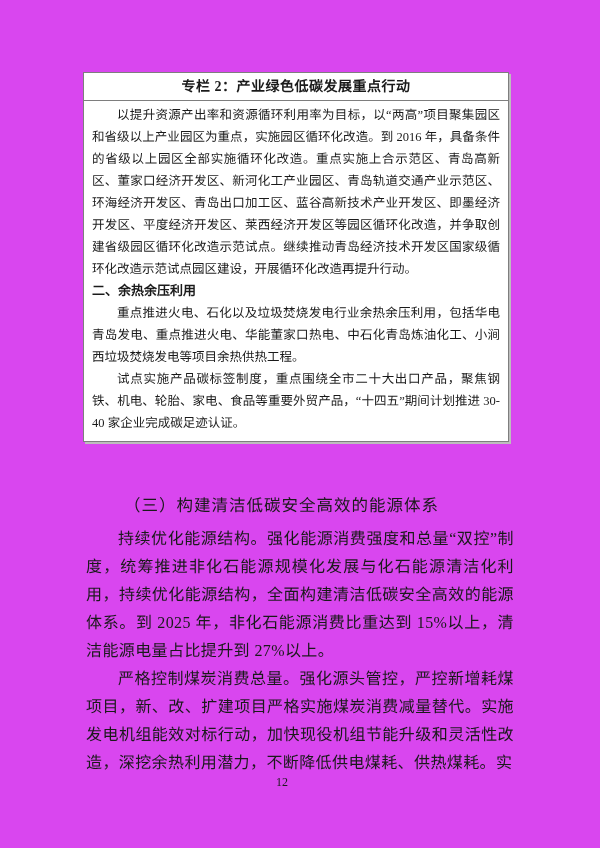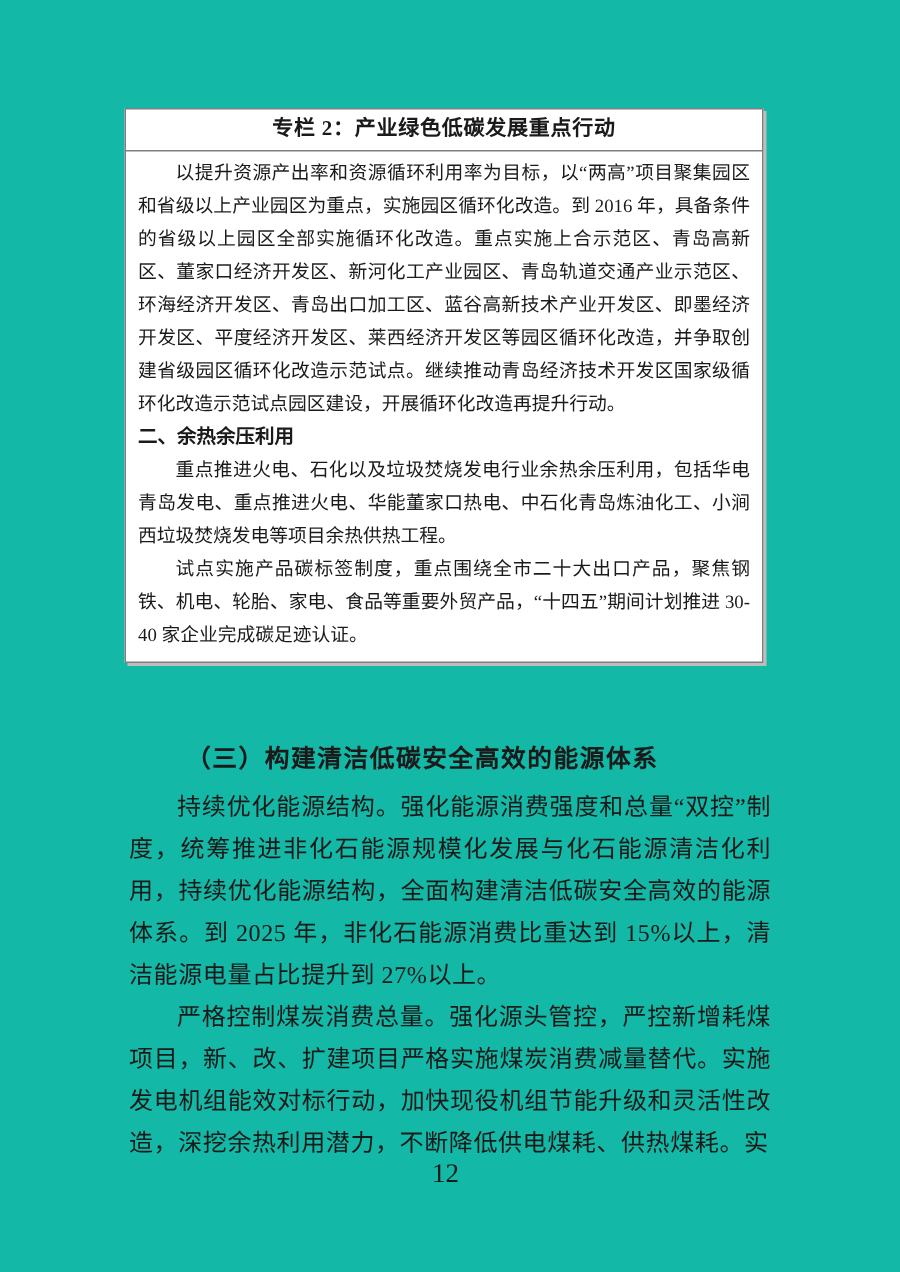--- a/index.html
+++ b/index.html
@@ -6,21 +6,21 @@
   html, body { background: #ffffff; }
   body {
     width: 600px; height: 848px;
     position: relative;
     font-family: "Liberation Serif", "DejaVu Serif", serif;
     color: #1a1a1a;
     overflow: hidden;
   }
   .page {
     position: absolute; inset: 0;
-    background: #14b8a6;
+    background: #d946ef;
   }
   
   .panel {
     position: absolute;
     left: 83px; top: 72px; width: 426px;
     border: 1px solid #7e7e7e;
     background: #ffffff;
     box-shadow: 2px 2px 0 0 #bdbdbd;
   }
   .panel-title {
@@ -47,40 +47,40 @@
     text-indent: 2em;
   }
   
   .main {
     position: absolute;
     left: 86px; top: 492px; width: 428px;
     font-size: 16px;
     line-height: 28px;
   }
   .main-heading {
-    font-weight: 700;
+    font-weight: 400;
     font-size: 16.5px;
     line-height: 28px;
     text-indent: 2.3em;
     letter-spacing: 1px;
     margin-bottom: 5px;
   }
   .body-paragraph {
     text-align: justify;
     text-justify: inter-ideograph;
     text-indent: 2em;
     letter-spacing: 0.4px;
   }
   .paragraph-lead { font-weight: 400; }
   
   .page-number {
     position: absolute;
-    left: 83px; top: 774px; width: 428px;
+    left: 68px; top: 774px; width: 428px;
     text-align: center;
-    font-size: 18px;
+    font-size: 12px;
     line-height: 17px;
   }
 </style>
 </head>
 <body>
 
 <div class="page">
 
   <div class="panel">
     <div class="panel-title">专栏 2：产业绿色低碳发展重点行动</div>

